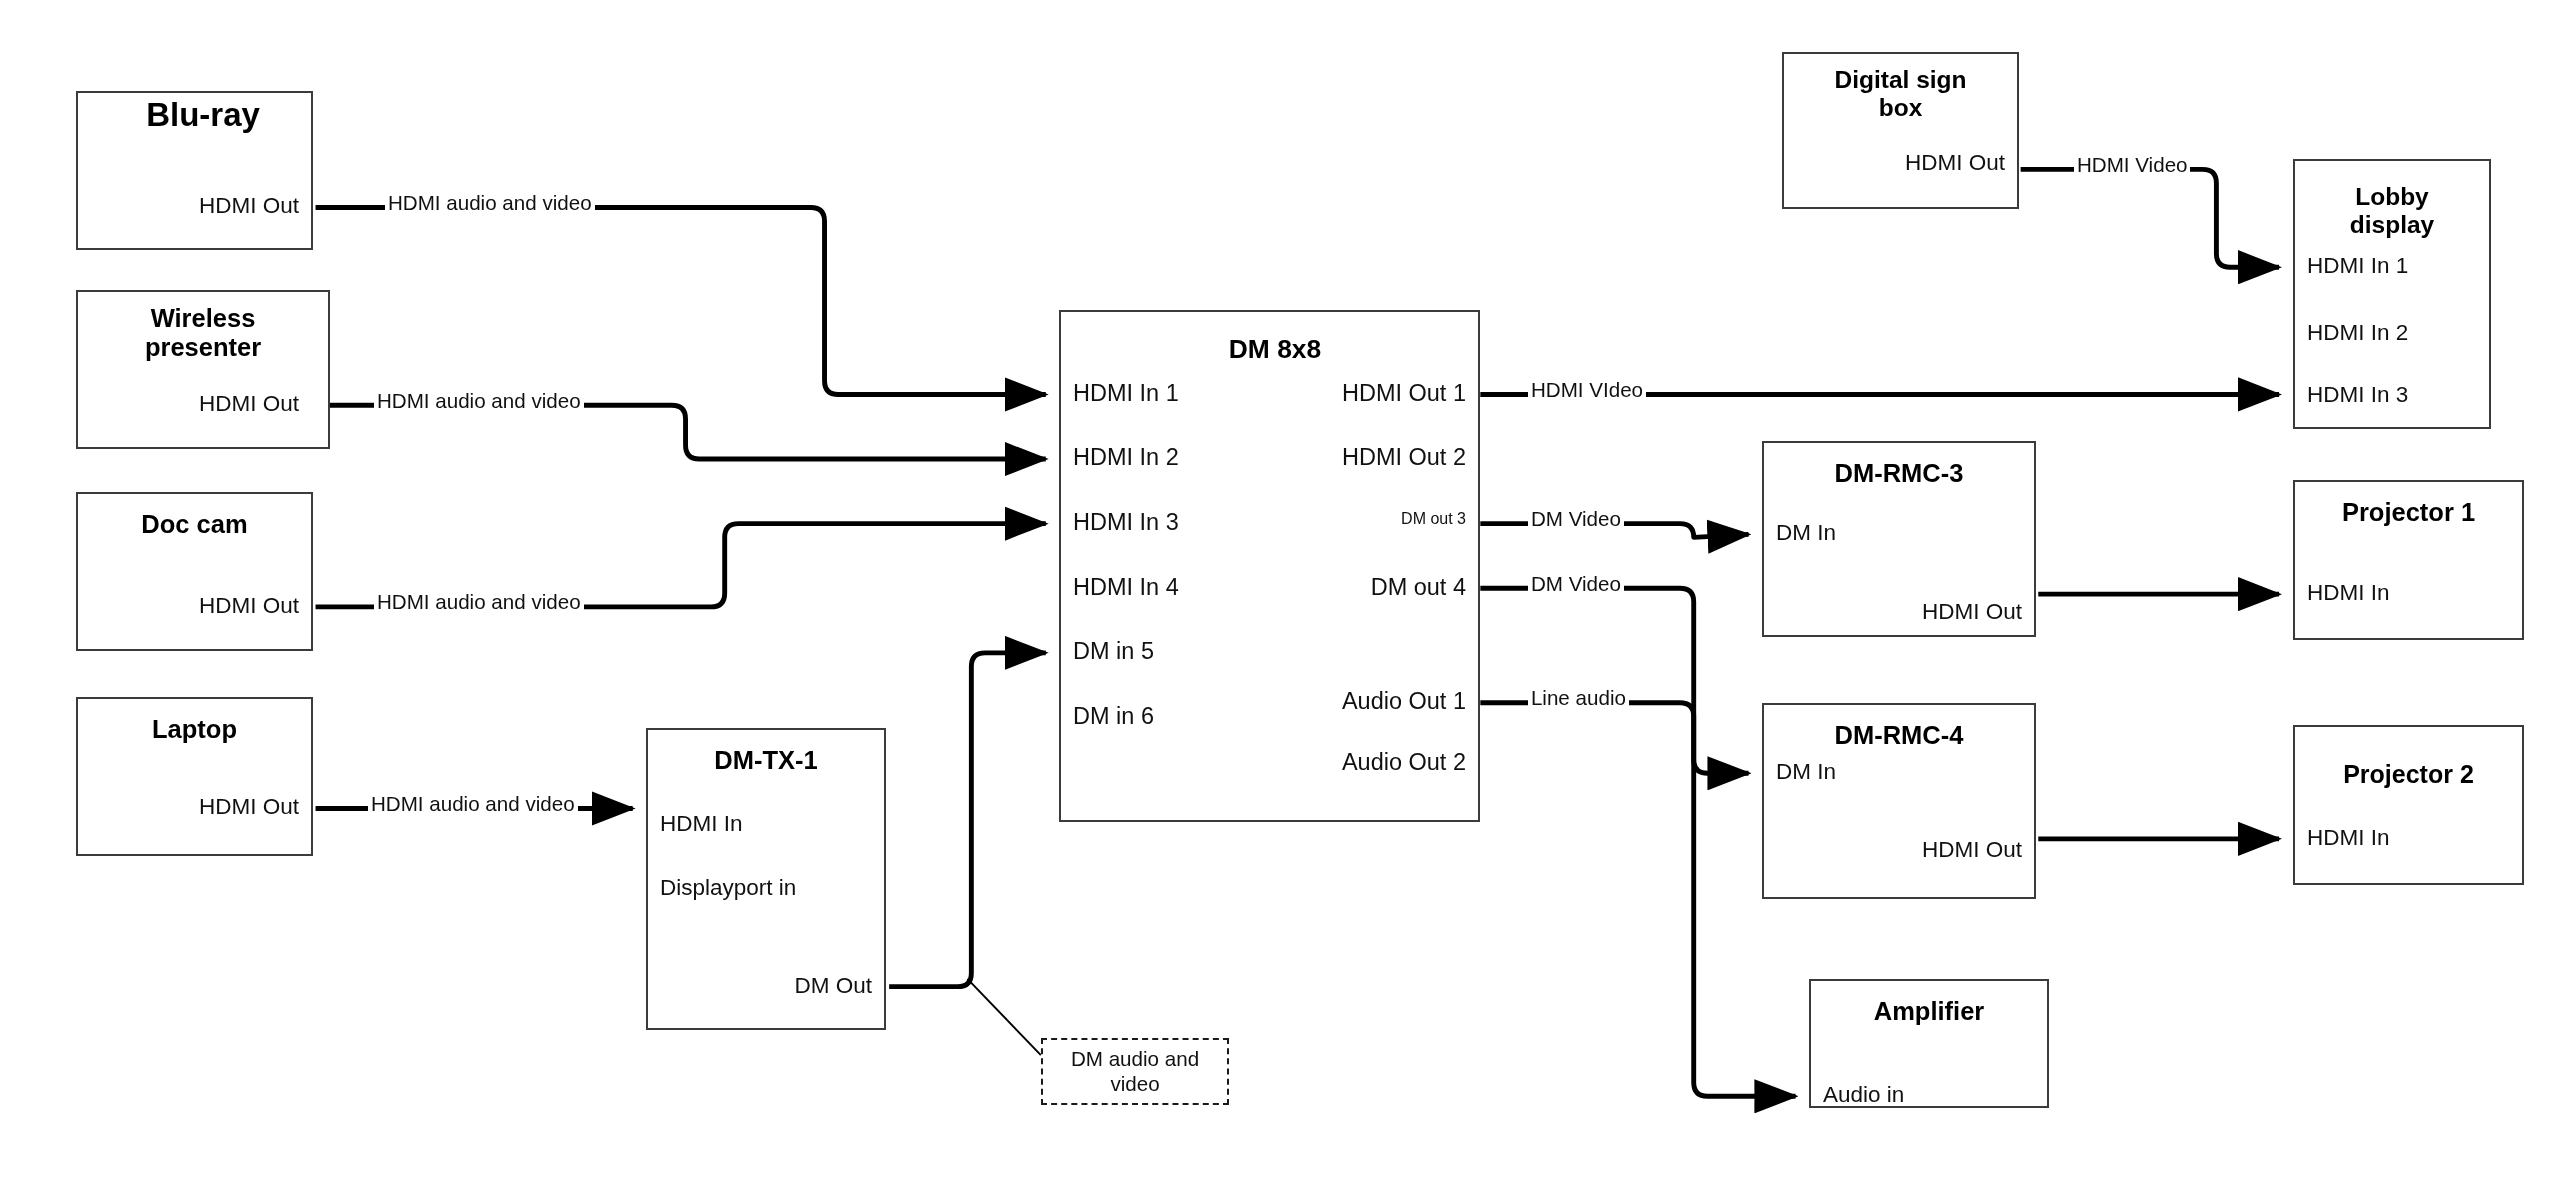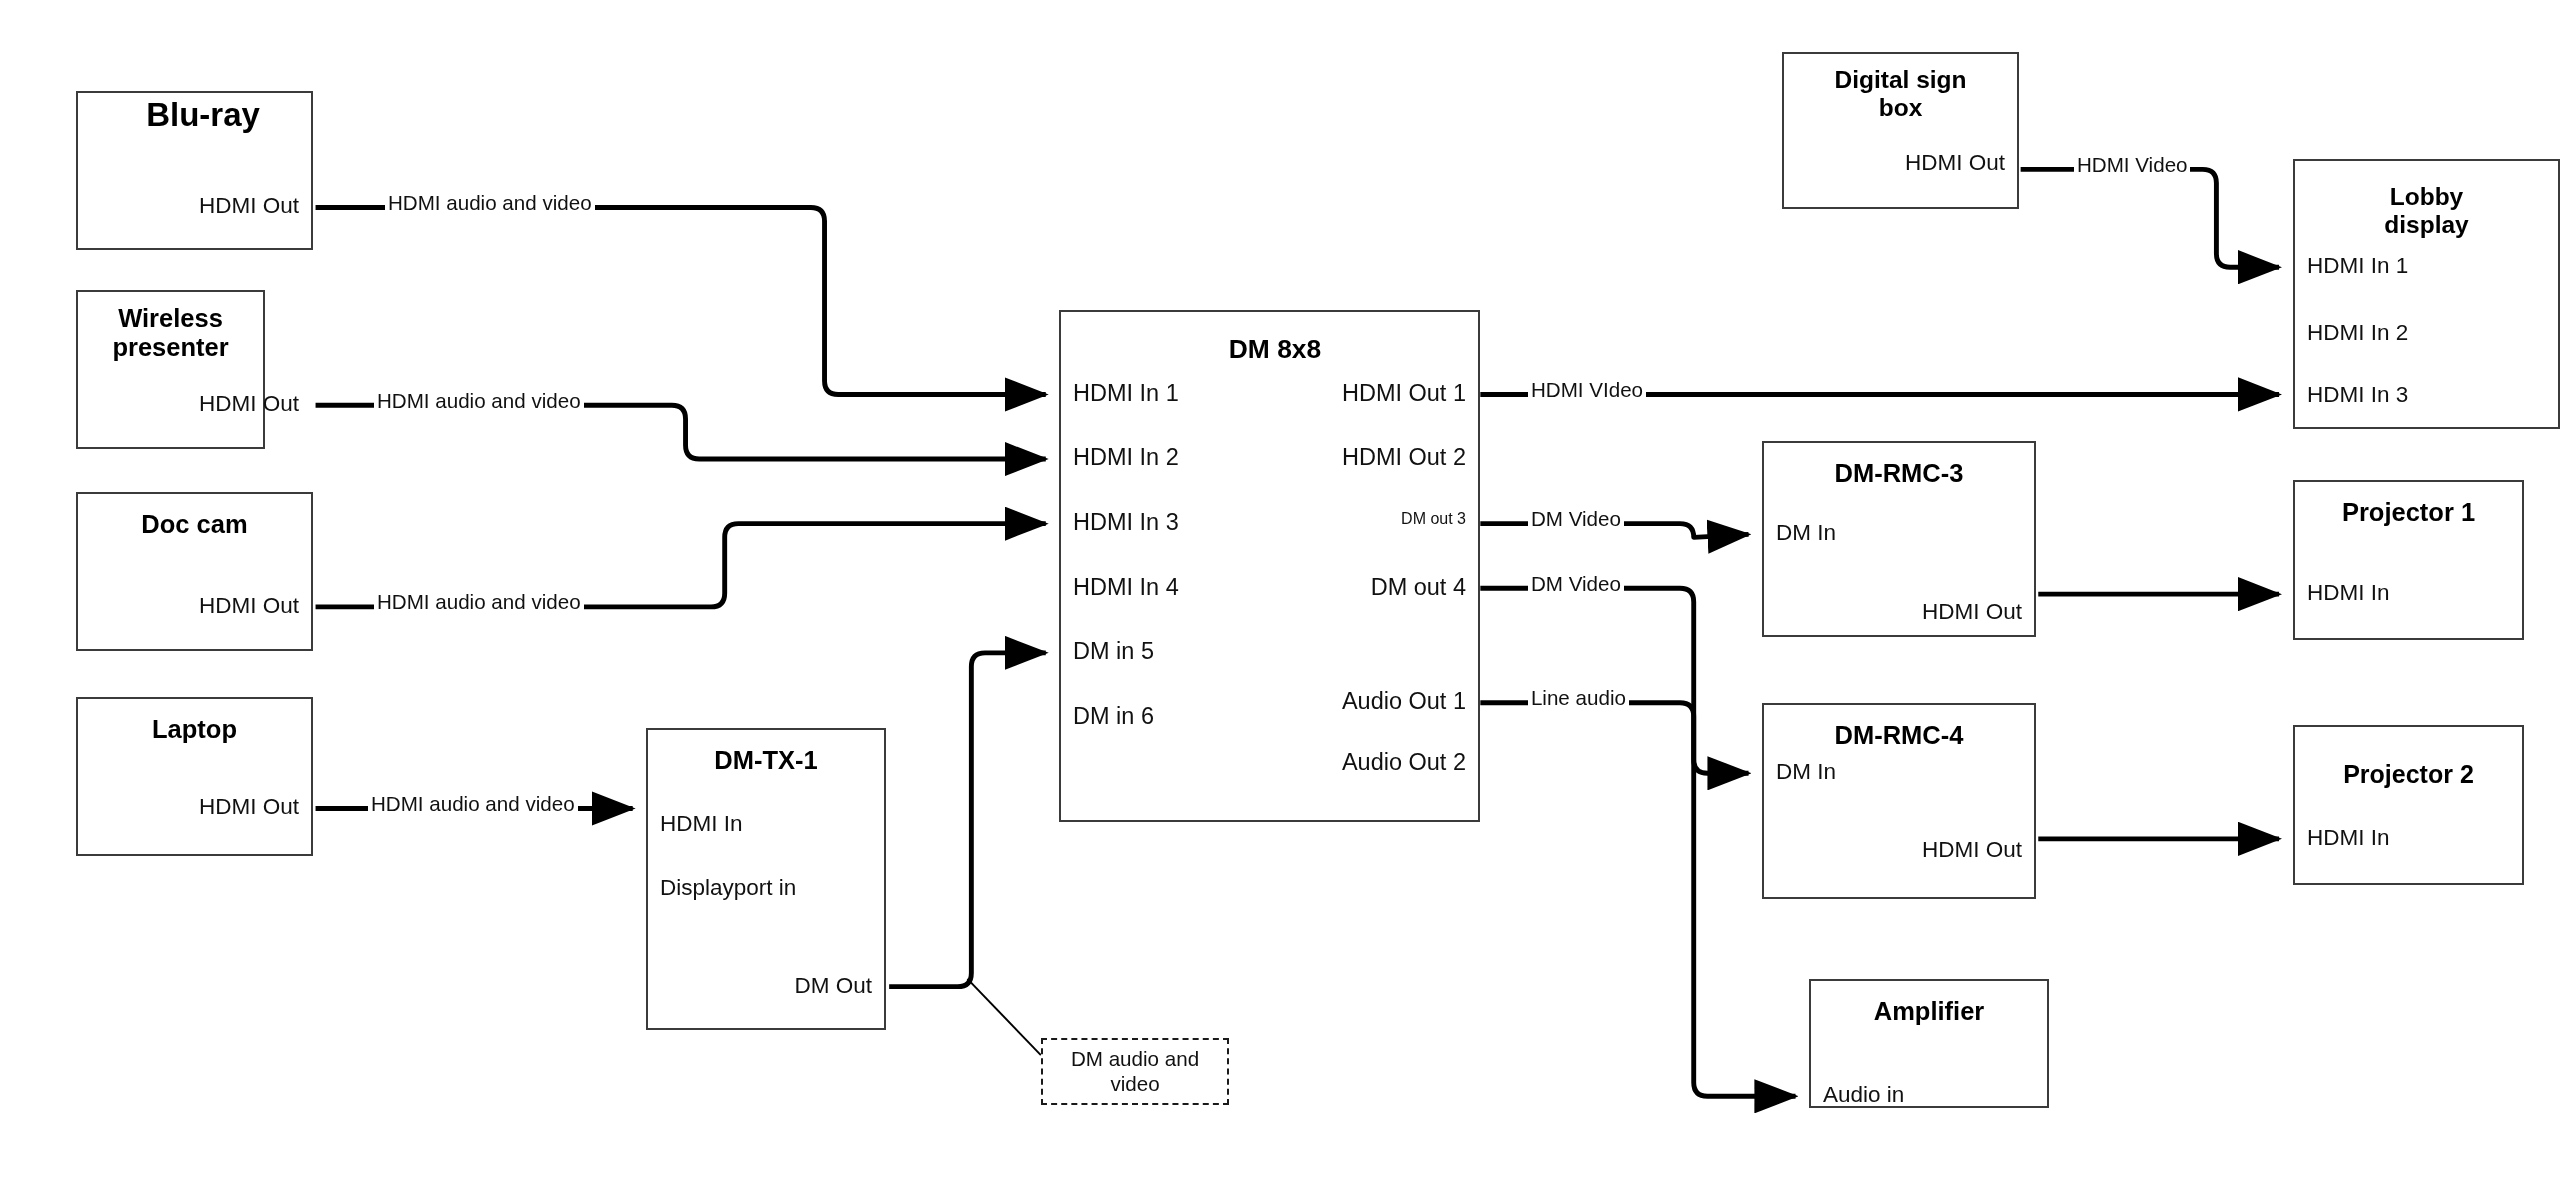--- a/index.html
+++ b/index.html
@@ -39,21 +39,21 @@
         <path d="M 2082 607 L 2328 607" fill="none" stroke="#000000" stroke-width="5" stroke-linecap="butt" stroke-linejoin="round" marker-end="url(#arrowhead)"></path>
         <path d="M 2082 857 L 2328 857" fill="none" stroke="#000000" stroke-width="5" stroke-linecap="butt" stroke-linejoin="round" marker-end="url(#arrowhead)"></path>
         <path d="M 988 1000 L 1063 1078" fill="none" stroke="#000000" stroke-width="2" stroke-linecap="butt" stroke-linejoin="round"></path>
       </g>
   </svg>
   <div id="nodes-layer">
       <div class="node" style="left: 76px; top: 91px; width: 237px; height: 159px;">
         <div class="ntitle" style="top: 3px; font-size: 33px; white-space: pre-line; padding-left: 17px;">Blu-ray</div>
       </div>
       <div class="port right" style="font-size: 22.5px; top: 195px; left: 76px; width: 223px; text-align: right;">HDMI Out</div>
-      <div class="node" style="left: 76px; top: 290px; width: 189px; height: 159px;">
+      <div class="node" style="left: 76px; top: 290px; width: 254px; height: 159px;">
         <div class="ntitle" style="top: 11.7px; font-size: 25.5px; white-space: pre-line;">Wireless
 presenter</div>
       </div>
       <div class="port right" style="font-size: 22.5px; top: 393px; left: 76px; width: 223px; text-align: right;">HDMI Out</div>
       <div class="node" style="left: 76px; top: 492px; width: 237px; height: 159px;">
         <div class="ntitle" style="top: 15.7px; font-size: 25.5px; white-space: pre-line;">Doc cam</div>
       </div>
       <div class="port right" style="font-size: 22.5px; top: 595px; left: 76px; width: 223px; text-align: right;">HDMI Out</div>
       <div class="node" style="left: 76px; top: 697px; width: 237px; height: 159px;">
         <div class="ntitle" style="top: 15.7px; font-size: 25.5px; white-space: pre-line;">Laptop</div>
@@ -78,21 +78,21 @@
       <div class="port right" style="font-size: 23.5px; top: 446px; left: 1059px; width: 407px; text-align: right;">HDMI Out 2</div>
       <div class="port right" style="font-size: 16px; top: 511px; left: 1059px; width: 407px; text-align: right;">DM out 3</div>
       <div class="port right" style="font-size: 23.5px; top: 576px; left: 1059px; width: 407px; text-align: right;">DM out 4</div>
       <div class="port right" style="font-size: 23.5px; top: 690px; left: 1059px; width: 407px; text-align: right;">Audio Out 1</div>
       <div class="port right" style="font-size: 23.5px; top: 751px; left: 1059px; width: 407px; text-align: right;">Audio Out 2</div>
       <div class="node" style="left: 1782px; top: 52px; width: 237px; height: 157px;">
         <div class="ntitle" style="top: 11.7px; font-size: 24.5px; white-space: pre-line;">Digital sign
 box</div>
       </div>
       <div class="port right" style="font-size: 22.5px; top: 152px; left: 1782px; width: 223px; text-align: right;">HDMI Out</div>
-      <div class="node" style="left: 2293px; top: 159px; width: 267px; height: 270px;">
+      <div class="node" style="left: 2293px; top: 159px; width: 198px; height: 270px;">
         <div class="ntitle" style="top: 21.5px; font-size: 24.5px; white-space: pre-line;">Lobby
 display</div>
       </div>
       <div class="port left" style="font-size: 22.5px; top: 255px; left: 2307px; text-align: left;">HDMI In 1</div>
       <div class="port left" style="font-size: 22.5px; top: 322px; left: 2307px; text-align: left;">HDMI In 2</div>
       <div class="port left" style="font-size: 22.5px; top: 384px; left: 2307px; text-align: left;">HDMI In 3</div>
       <div class="node" style="left: 1762px; top: 441px; width: 274px; height: 196px;">
         <div class="ntitle" style="top: 15.7px; font-size: 25.5px; white-space: pre-line;">DM-RMC-3</div>
       </div>
       <div class="port left" style="font-size: 22.5px; top: 522px; left: 1776px; text-align: left;">DM In</div>

